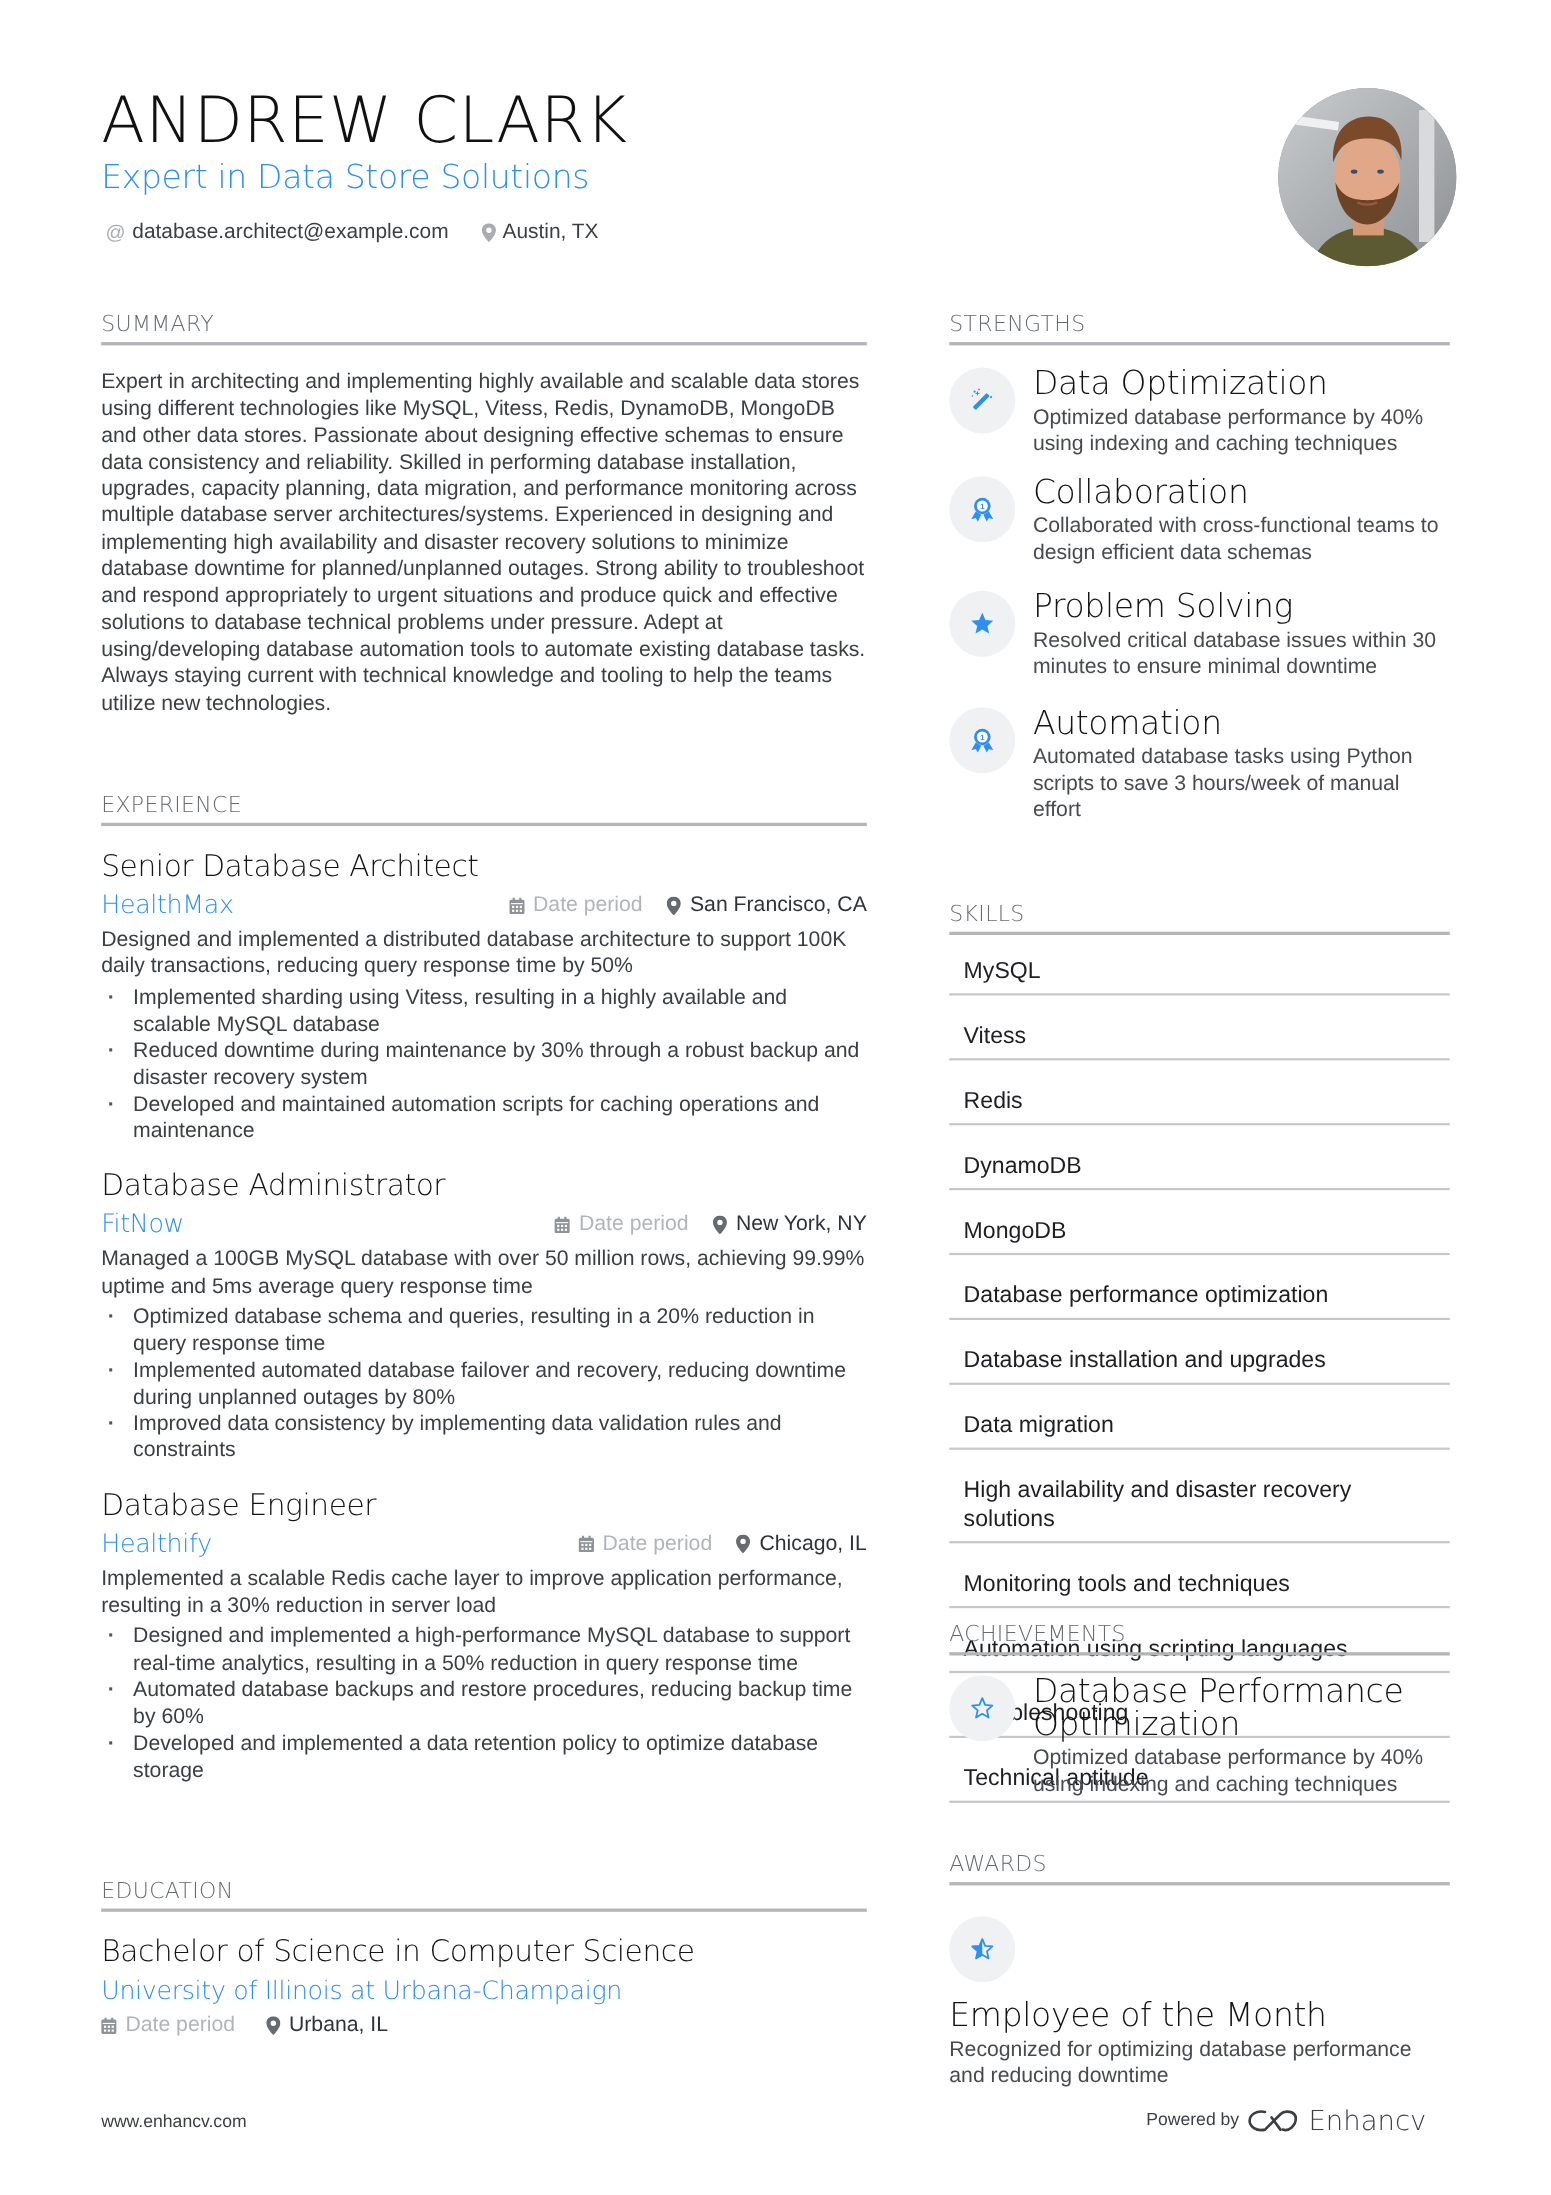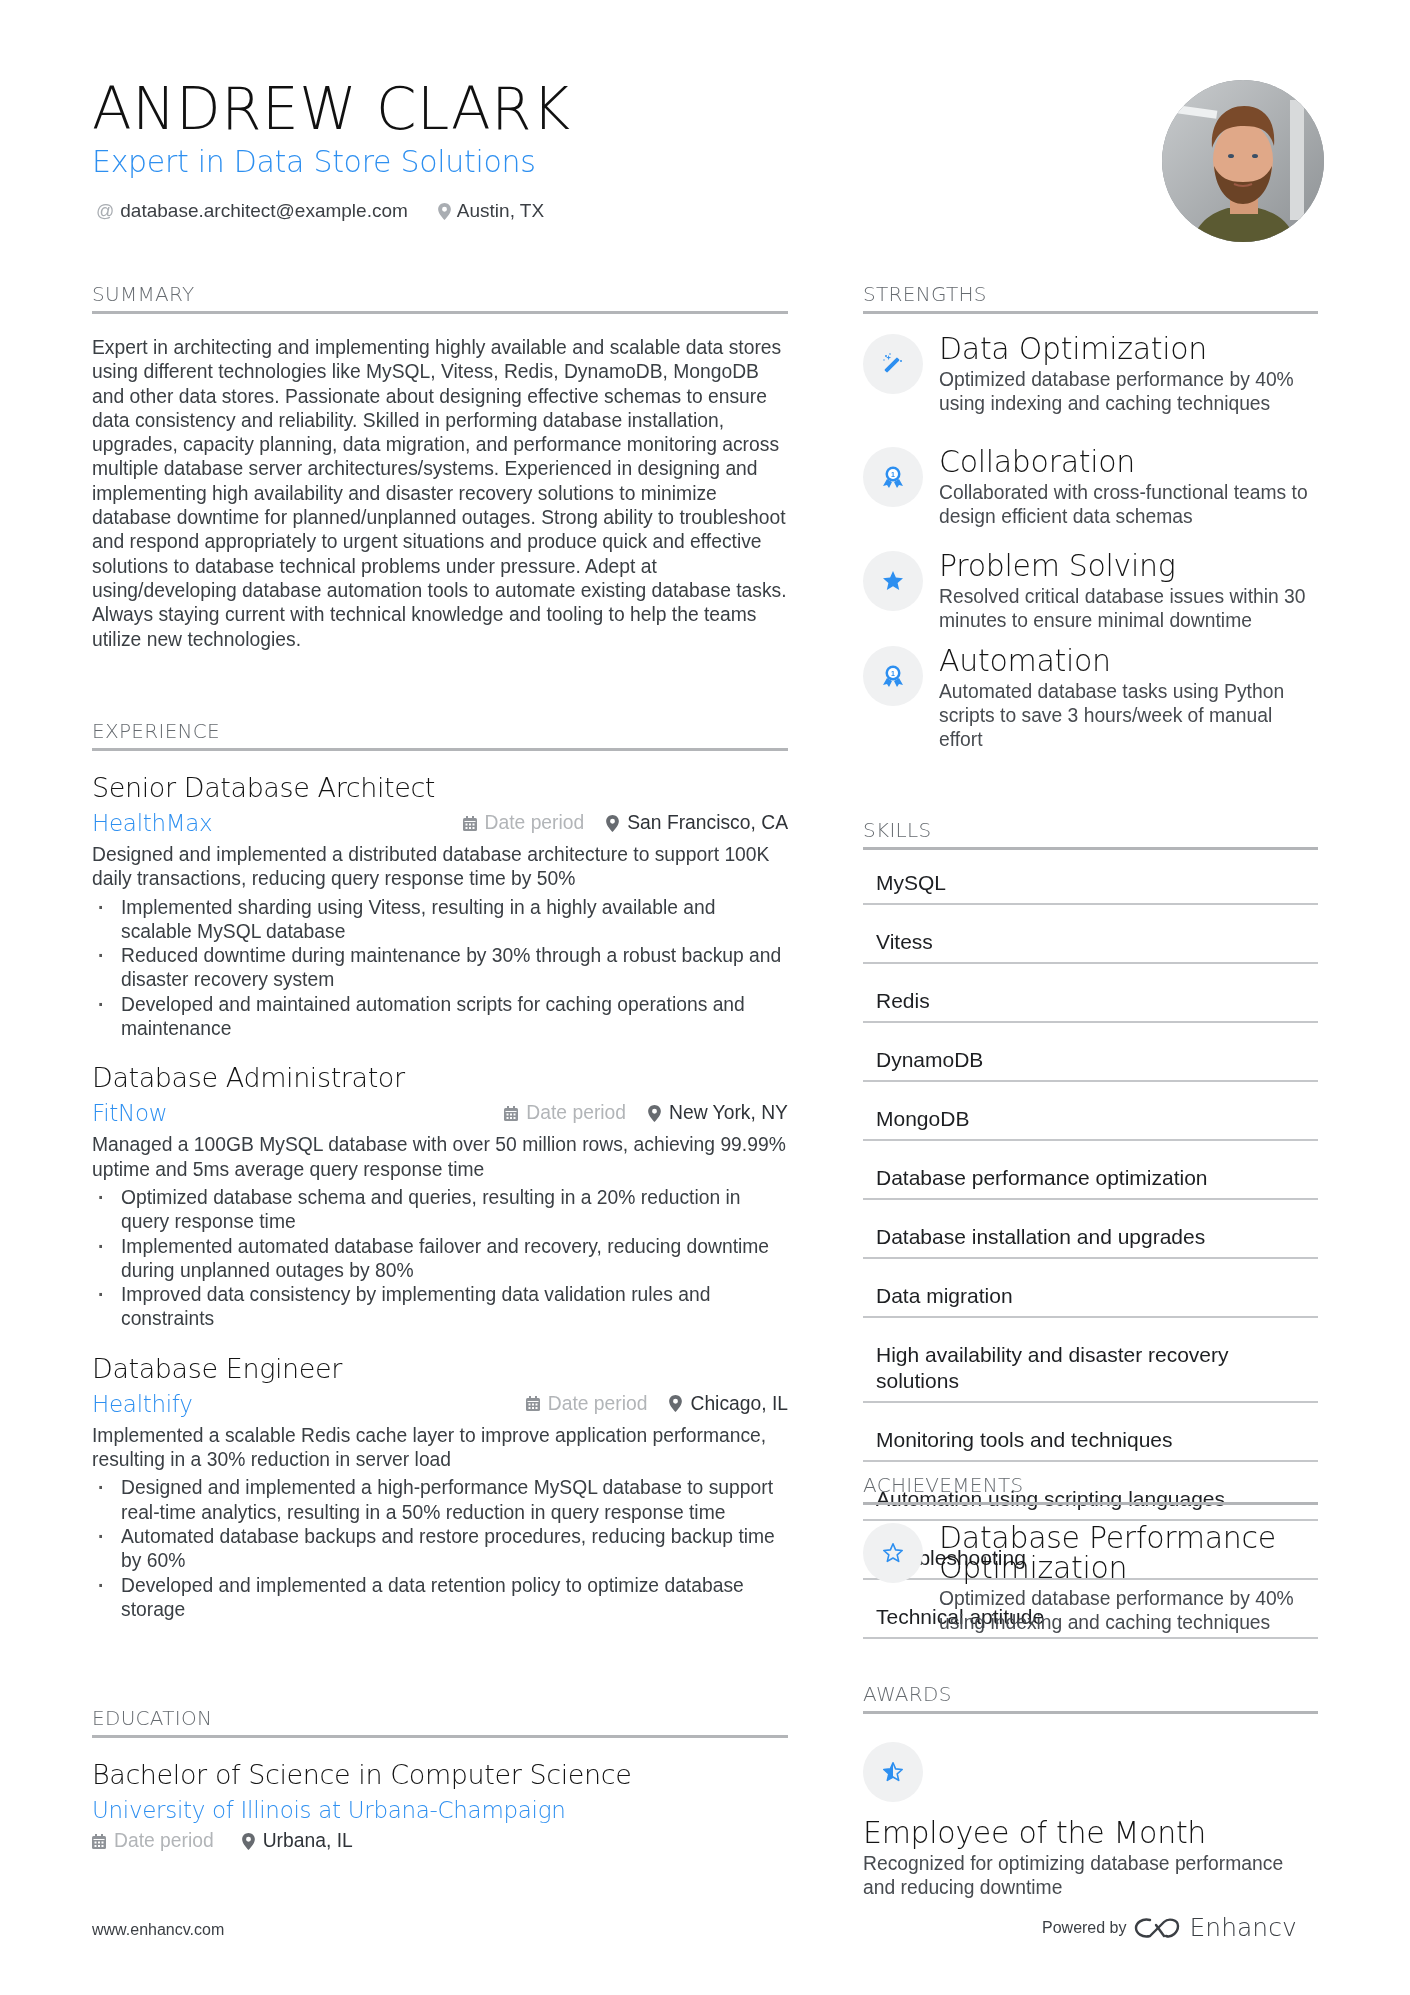--- a/index.html
+++ b/index.html
@@ -279,21 +279,21 @@
             <path d="M7 5 l0.6 -2 0.6 2 2 0.6 -2 0.6 -0.6 2 -0.6 -2 -2 -0.6z"></path>
           </g>
         </svg>
     </div>
     <div class="feat-body">
       <div class="feat-title">Data Optimization</div>
       <div class="feat-desc">Optimized database performance by 40% using indexing and caching techniques</div>
     </div>
   </div>
 
-  <div class="feat" style="margin-top:30px;">
+  <div class="feat" style="margin-top:16px;">
     <div class="feat-icon">
       <svg width="22" height="24" viewBox="0 0 22 24">
           <path d="M5 14 L1 21 L5 20 L7 23 L10 17 Z M17 14 L21 21 L17 20 L15 23 L12 17 Z" fill="#2d8ff0"></path>
           <circle cx="11" cy="9" r="7.5" fill="#2d8ff0"></circle>
           <circle cx="11" cy="9" r="5" fill="#fff"></circle>
           <text x="11" y="11.8" font-size="7" text-anchor="middle" fill="#2d8ff0" font-family="Liberation Sans, sans-serif" font-weight="700">1</text>
         </svg>
     </div>
     <div class="feat-body">
       <div class="feat-title">Collaboration</div>
@@ -306,21 +306,21 @@
       <svg width="24" height="24" viewBox="0 0 24 24">
           <path d="M12 2 L14.9 8.6 L22 9.3 L16.6 14 L18.2 21 L12 17.3 L5.8 21 L7.4 14 L2 9.3 L9.1 8.6 Z" fill="#2d8ff0"></path>
         </svg>
     </div>
     <div class="feat-body">
       <div class="feat-title">Problem Solving</div>
       <div class="feat-desc">Resolved critical database issues within 30 minutes to ensure minimal downtime</div>
     </div>
   </div>
 
-  <div class="feat" style="margin-top:12px;">
+  <div class="feat" style="margin-top:23px;">
     <div class="feat-icon">
       <svg width="22" height="24" viewBox="0 0 22 24">
           <path d="M5 14 L1 21 L5 20 L7 23 L10 17 Z M17 14 L21 21 L17 20 L15 23 L12 17 Z" fill="#2d8ff0"></path>
           <circle cx="11" cy="9" r="7.5" fill="#2d8ff0"></circle>
           <circle cx="11" cy="9" r="5" fill="#fff"></circle>
           <text x="11" y="11.8" font-size="7" text-anchor="middle" fill="#2d8ff0" font-family="Liberation Sans, sans-serif" font-weight="700">1</text>
         </svg>
     </div>
     <div class="feat-body">
       <div class="feat-title">Automation</div>

